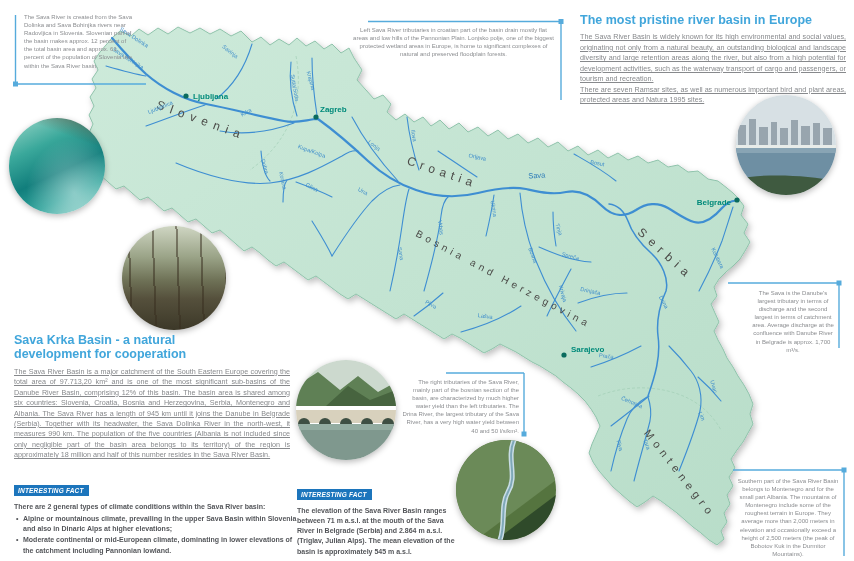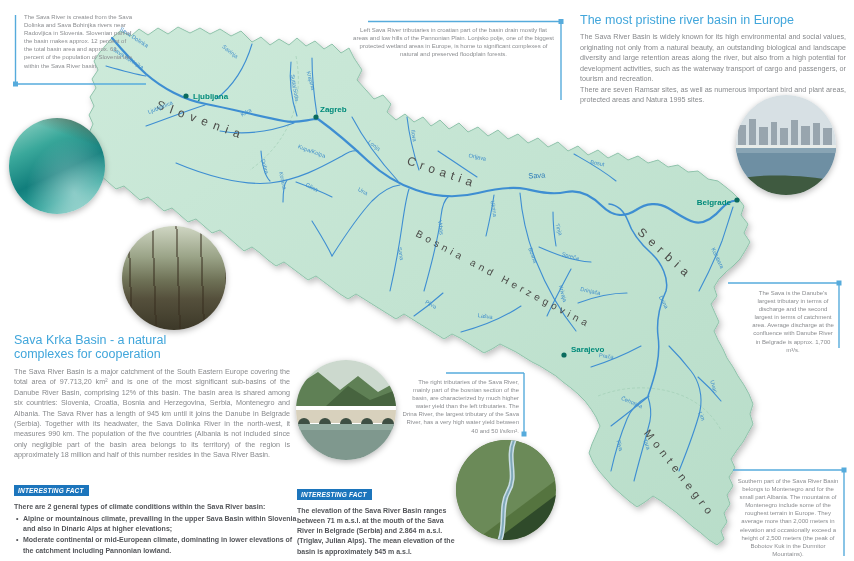--- a/index.html
+++ b/index.html
@@ -13,22 +13,22 @@
   .river-label{fill:#3f8ecb;font-size:5.6px;text-anchor:middle;font-family:"Liberation Sans",sans-serif;}
   .river-label.big{font-size:7.5px;fill:#2e7cb8;}
   .city-label{fill:#008a7a;font-size:8px;font-weight:bold;font-family:"Liberation Sans",sans-serif;}
   .city-dot{fill:#0a6b5e;}
 
   
   .blk{position:absolute;color:#87898c;}
   .callout{font-size:6px;line-height:1.35;color:#8b8d90;}
   .callout.center{text-align:center;}
   .callout.right{text-align:right;}
-  h1.sec-title{margin:0;font-size:12.5px;font-weight:normal;color:#41a6db;line-height:1.15;}
-  .body-text{font-size:7.2px;line-height:1.45;text-align:justify;margin-top:5px;}
+  h1.sec-title{margin:0;font-size:12.5px;font-weight:bold;color:#41a6db;line-height:1.15;}
+  .body-text{font-size:7.2px;line-height:1.45;text-align:justify;margin-top:5px;text-decoration:underline;}
   .fact-badge{display:inline-block;background:#1c75bc;color:#fff;font-style:italic;font-weight:bold;
               font-size:6.5px;padding:2px 5px 2px 4px;letter-spacing:.2px;}
   .fact-text{font-size:7px;line-height:1.45;color:#54565a;font-weight:bold;margin-top:5px;}
   .fact-text ul{margin:2px 0 0 0;padding:0;list-style:none;}
   .fact-text li{position:relative;padding-left:9px;margin-top:1px;}
   .fact-text li:before{content:"•";position:absolute;left:2px;top:0;}
 
   
   .photo{position:absolute;border-radius:50%;overflow:hidden;box-shadow:0 2px 6px rgba(0,0,0,.28);}
   .photo svg{display:block;}
@@ -240,21 +240,21 @@
 
   <div class="blk" style="left:580px;top:13px;width:266px;">
     <h1 class="sec-title">The most pristine river basin in Europe</h1>
     <div class="body-text">The Sava River Basin is widely known for its high environmental and social values, originating not only from a natural beauty, an outstanding biological and landscape diversity and large retention areas along the river, but also from a high potential for development activities, such as the waterway transport of cargo and passengers, or tourism and recreation.</div>
     <div class="body-text" style="margin-top:0;">There are seven Ramsar sites, as well as numerous important bird and plant areas, protected areas and Natura 1995 sites.</div>
   </div>
 
   <div class="blk" style="left:14px;top:333px;width:276px;">
     <h1 class="sec-title">
       <span>Sava Krka Basin - a natural</span><br>
-      <span>complexes for cooperation</span>
+      <span>development for cooperation</span>
     </h1>
     <div class="body-text">The Sava River Basin is a major catchment of the South Eastern Europe covering the total area of 97.713,20 km² and is one of the most significant sub-basins of the Danube River Basin, comprising 12% of this basin. The basin area is shared among six countries: Slovenia, Croatia, Bosnia and Herzegovina, Serbia, Montenegro and Albania. The Sava River has a length of 945 km until it joins the Danube in Belgrade (Serbia). Together with its headwater, the Sava Dolinka River in the north-west, it measures 990 km. The population of the five countries (Albania is not included since only negligible part of the basin area belongs to its territory) of the region is approximately 18 million and half of this number resides in the Sava River Basin.</div>
   </div>
 
   <div class="blk" style="left:14px;top:479px;width:288px;">
     <span class="fact-badge">INTERESTING FACT</span>
     <div class="fact-text">
       <span>There are 2 general types of climate conditions within the Sava River basin:</span>
       <ul>
         <li>Alpine or mountainous climate, prevailing in the upper Sava Basin within Slovenia and also in Dinaric Alps at higher elevations;</li>

